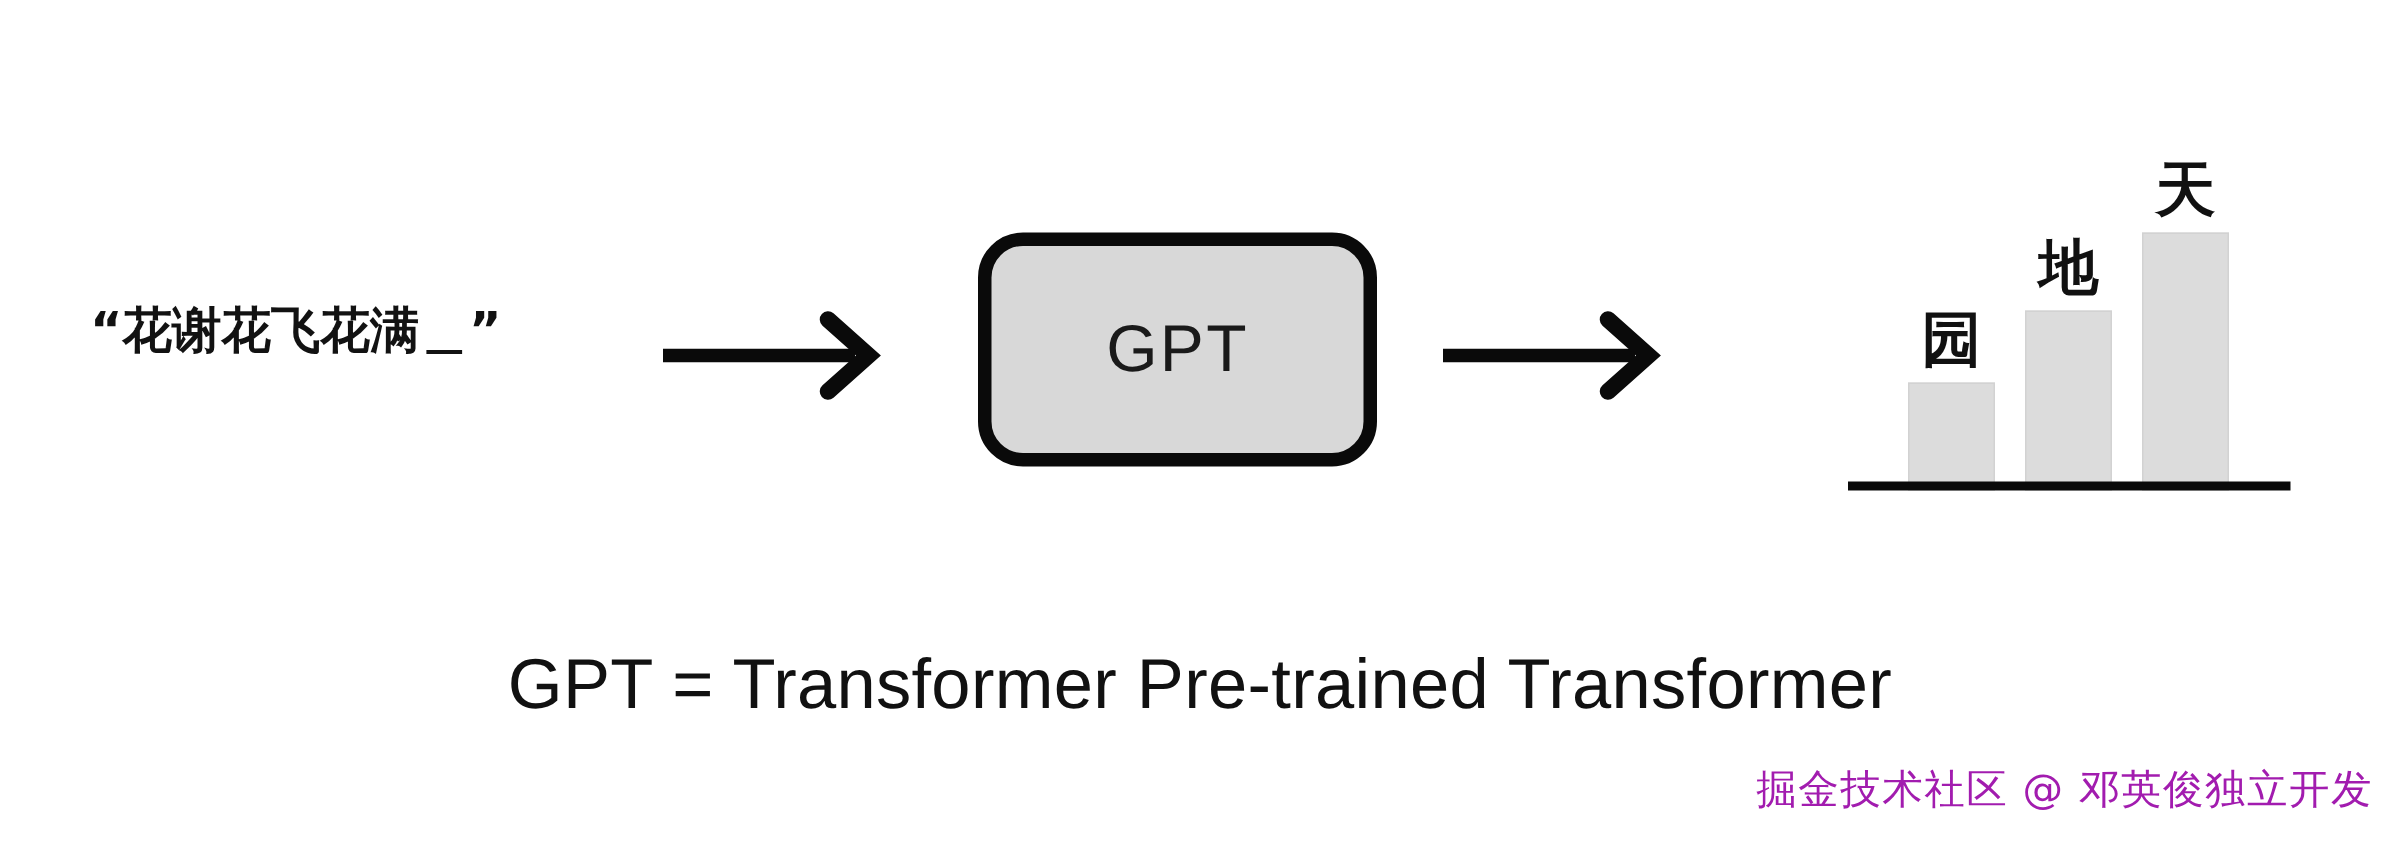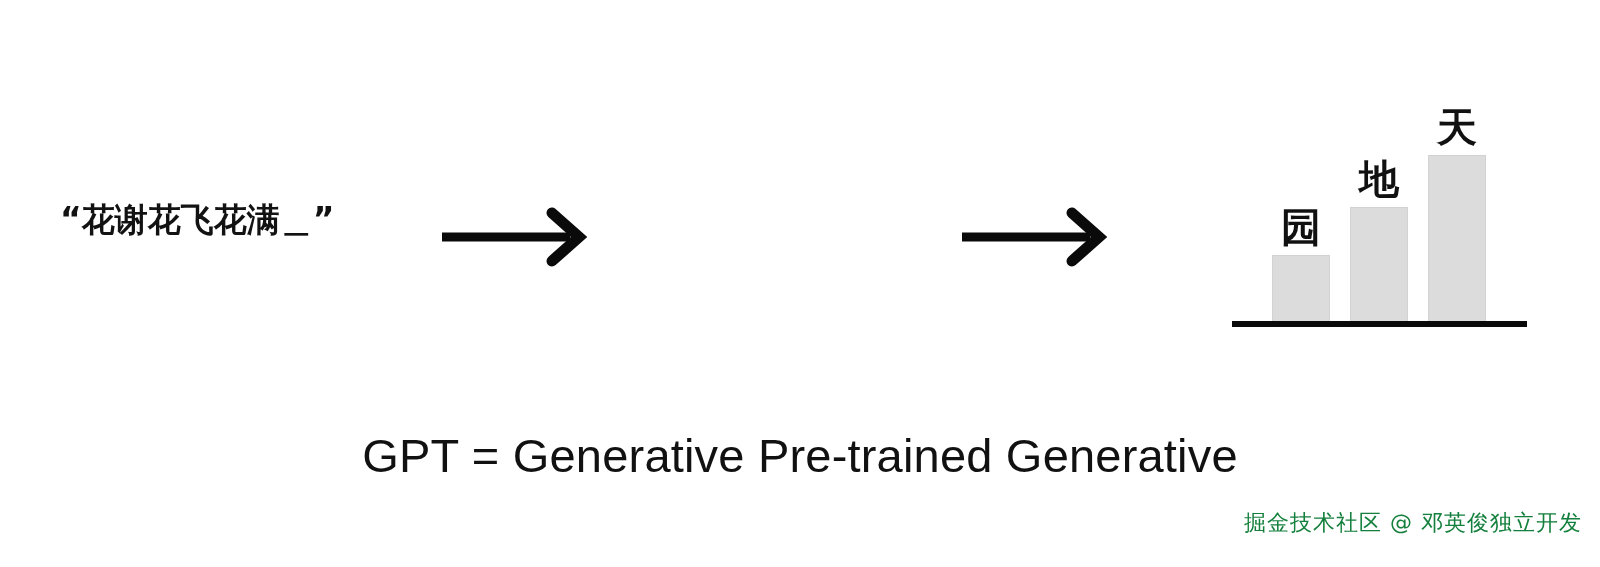--- a/index.html
+++ b/index.html
@@ -139,42 +139,45 @@
     letter-spacing: 0.2px;
     color: #111111;
     font-family: "Liberation Sans", "DejaVu Sans", sans-serif;
   }
 
   
   .watermark {
     position: absolute;
     right: 18px;
     top: 508px;
-    font-size: 22px;
+    font-size: 27px;
     letter-spacing: 1px;
-    color: #15803d;
+    color: #a21caf;
     font-family: "DejaVu Sans", "Liberation Sans", sans-serif;
     white-space: nowrap;
   }
 </style>
 </head>
 <body>
 
 <div id="canvas">
 
 
   <div class="prompt-cn">“花谢花飞花满＿”</div>
 
   <div class="arrow arrow-1">
     <svg width="150" height="62" viewBox="0 0 150 62" aria-hidden="true">
       <line x1="2" y1="31" x2="130" y2="31" stroke="#0a0a0a" stroke-width="9"></line>
       <polyline points="112,7 139,31 112,55" fill="none" stroke="#0a0a0a" stroke-width="11" stroke-linecap="round" stroke-linejoin="miter"></polyline>
     </svg>
   </div>
 
+  <div class="gpt-box" style="background: rgb(216, 216, 216); border-color: rgb(10, 10, 10);">
+    <span class="gpt-box-label">GPT</span>
+  </div>
 
   <div class="arrow arrow-2">
     <svg width="150" height="62" viewBox="0 0 150 62" aria-hidden="true">
       <line x1="2" y1="31" x2="130" y2="31" stroke="#0a0a0a" stroke-width="9"></line>
       <polyline points="112,7 139,31 112,55" fill="none" stroke="#0a0a0a" stroke-width="11" stroke-linecap="round" stroke-linejoin="miter"></polyline>
     </svg>
   </div>
 
   <div class="chart">
     <div class="chart-plot">
@@ -191,17 +194,17 @@
 
       <div class="bar-group" style="left:228px;">
         <span class="bar-label">天</span>
         <div class="bar-rect" style="height: 172px; background: rgb(220, 220, 220);"></div>
       </div>
 
       <div class="chart-baseline" style="background: rgb(10, 10, 10);"></div>
     </div>
   </div>
 
-  <div class="caption">GPT = Generative Pre-trained Generative</div>
+  <div class="caption">GPT = Transformer Pre-trained Transformer</div>
 
   <div class="watermark">掘金技术社区 @ 邓英俊独立开发</div>
 
 </div>
 
 </body></html>

